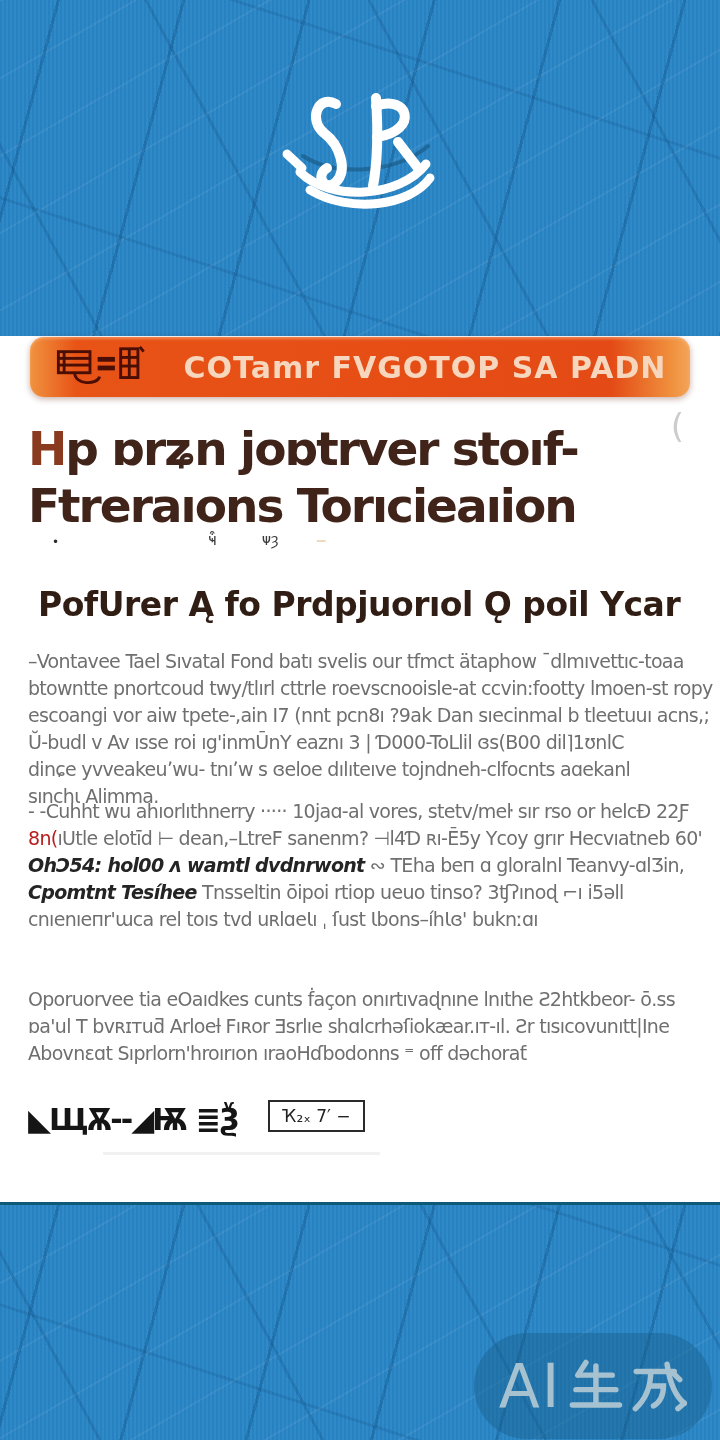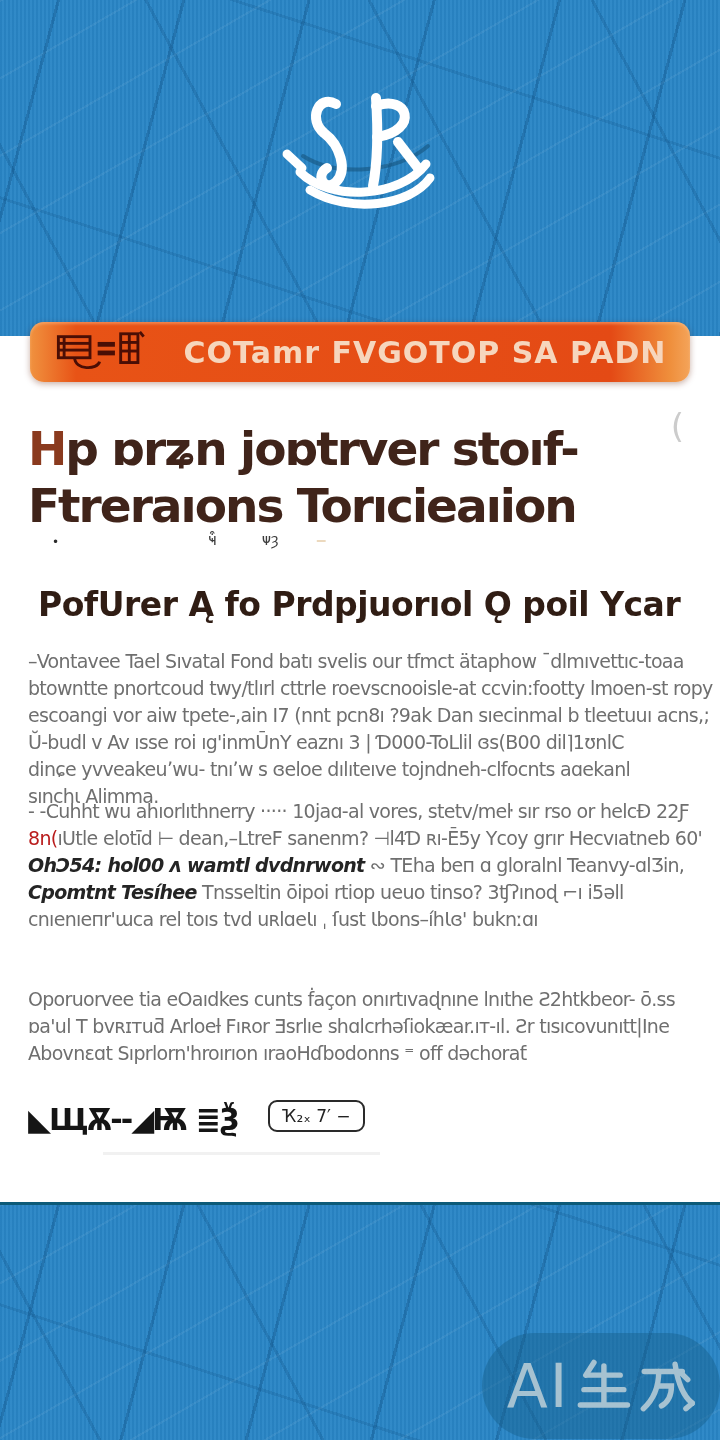--- a/index.html
+++ b/index.html
@@ -16,21 +16,21 @@
       repeating-linear-gradient(18deg,  rgba(10,70,120,0) 0 130px, rgba(10,70,120,.18) 130px 133px, rgba(10,70,120,0) 133px 260px),
       repeating-linear-gradient(90deg,  rgba(8,60,105,.07) 0 2px, rgba(255,255,255,.03) 2px 4px);
   }
   #hero-top{position:absolute;left:0;top:0;width:720px;height:336px;}
   #hero-bottom{position:absolute;left:0;top:1202px;width:720px;height:238px;border-top:3px solid #0c5a78;}
 
   
   #logo{position:absolute;left:278px;top:84px;width:170px;height:150px;}
 
   
-  #banner{position:absolute;left:30px;top:322px;width:660px;height:60px;border-radius:14px;
+  #banner{position:absolute;left:30px;top:337px;width:660px;height:60px;border-radius:14px;
     background:linear-gradient(90deg,#f0923f 0%,#e85316 7%,#e44a15 88%,#ef8f3c 97%,#f4a45a 100%);
     box-shadow:0 2px 6px rgba(100,30,0,.35), inset 0 2px 3px rgba(255,200,150,.45);
     display:flex;align-items:center;justify-content:center;gap:12px;z-index:3;}
   #banner-label{font-weight:bold;font-size:30px;color:#f6d6bd;letter-spacing:1px;white-space:nowrap;}
 
   
   #article-title{position:absolute;left:28px;top:400px;font-size:47px;line-height:57px;
     font-weight:bold;color:#40241a;letter-spacing:-2px;white-space:nowrap;margin-top:20px;}
   .h1-initial{color:#8a3a1e;}
   #stray-bracket{position:absolute;right:36px;top:406px;font-size:34px;color:#cccccc;font-weight:normal;}
@@ -54,26 +54,26 @@
   .bold{color:#242424;font-weight:bold;font-style:italic;}
   .pink{color:#b91c1c;}
 
   
   #stamp-row{position:absolute;left:38px;top:950px;width:612px;display:flex;justify-content:space-between;
     font-size:14px;color:#3a3a3a;letter-spacing:1px;white-space:nowrap;}
 
   
   #signature-row{position:absolute;left:28px;top:1102px;display:flex;align-items:center;gap:30px;}
   #signature-scribble{font-size:30px;font-weight:bold;color:#151515;letter-spacing:-2px;white-space:nowrap;}
-  #signature-box{border:2px solid #2a2a2a;border-radius:9px;height:28px;padding:0 12px;
+  #signature-box{border:2px solid #2a2a2a;border-radius:0;height:28px;padding:0 12px;
     display:flex;align-items:center;font-size:17px;color:#222;transform:translateY(-4px);white-space:nowrap;}
   #divider-line{position:absolute;left:103px;top:1152px;width:277px;height:3px;background:#f1f1f1;}
 
   
-  #watermark-pill{position:absolute;right:0;bottom:4px;width:238px;height:106px;border-radius:54px;
+  #watermark-pill{position:absolute;right:8px;bottom:4px;width:238px;height:106px;border-radius:54px;
     background:rgba(22,92,136,.42);display:flex;align-items:center;justify-content:center;gap:5px;}
   #watermark-latin{font-size:60px;color:#a6c2d1;letter-spacing:2px;}
   .wm-cjk{display:block;}
 </style>
 </head>
 <body>
 
 <div id="page">
 
   <div id="hero-top" class="blue-tex">

